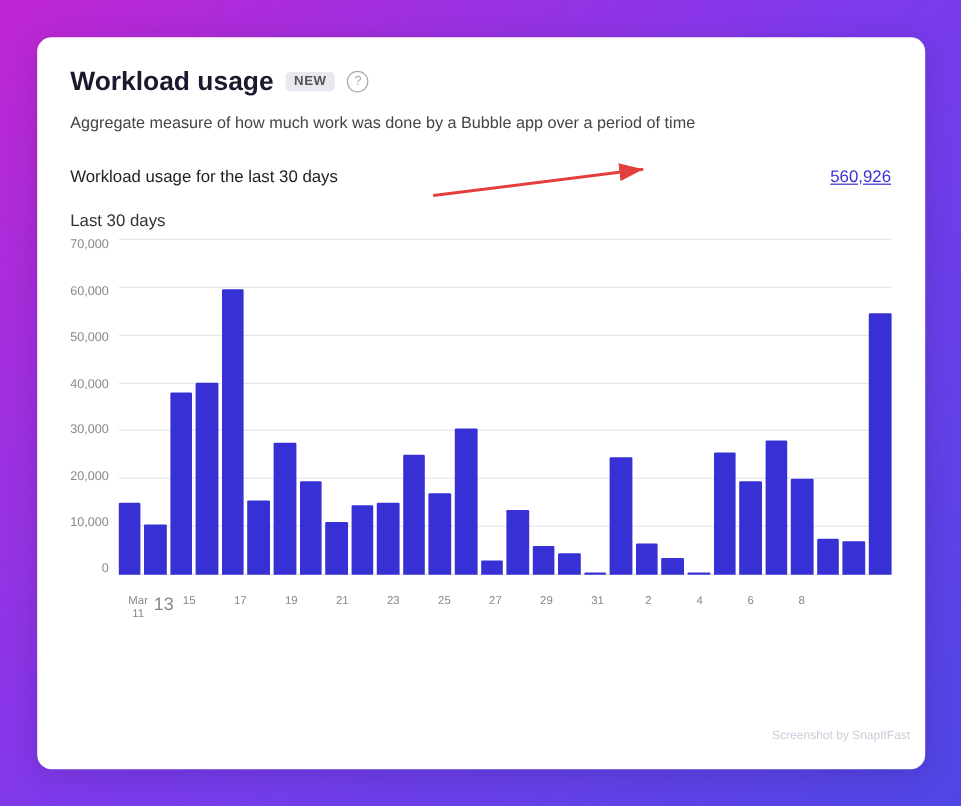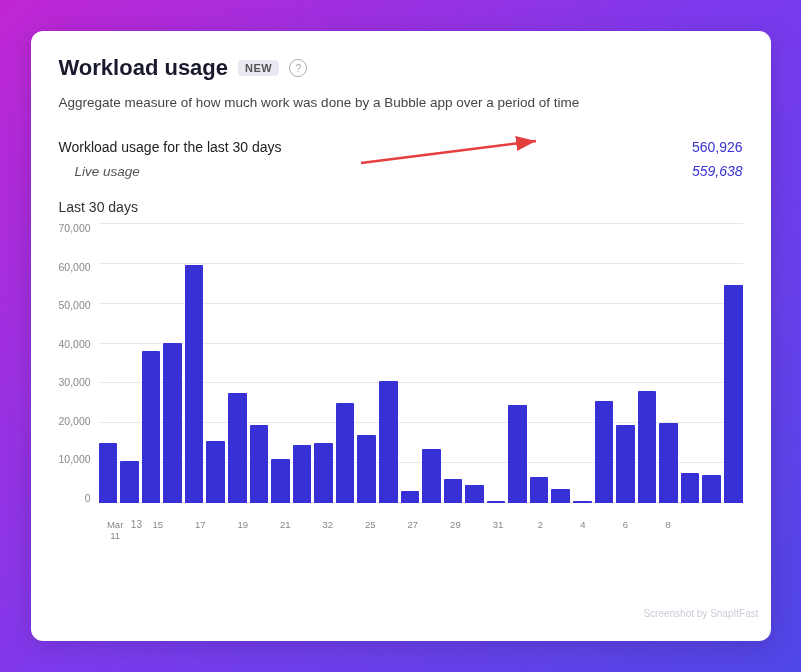--- a/index.html
+++ b/index.html
@@ -77,20 +77,21 @@
     .stat-row.sub-row {
       font-size: 13.5px;
       color: #555;
       font-style: italic;
       padding-left: 16px;
     }
     .stat-value {
       font-size: 14px;
       color: #3730d4;
       font-weight: 500;
+      text-decoration: underline;
     }
     .section-label {
       font-size: 14px;
       color: #333;
       font-weight: 500;
       margin-bottom: 8px;
     }
     .chart-area {
       position: relative;
       width: 100%;
@@ -195,24 +196,20 @@
       <span>?</span>
     </div>
   </div>
 
   <div class="description">Aggregate measure of how much work was done by a Bubble app over a period of time</div>
 
   <div class="stats-section">
     <div class="stat-row main-row">
       <span>Workload usage for the last 30 days</span>
       <span class="stat-value">560,926</span>
-    </div>
-    <div class="stat-row sub-row">
-      <span>Live usage</span>
-      <span class="stat-value">559,638</span>
     </div>
   </div>
 
   <svg class="arrow-svg" width="200" height="40" viewBox="0 0 200 40">
     <defs>
       <marker id="arrowhead" markerWidth="8" markerHeight="6" refX="8" refY="3" orient="auto">
         <polygon points="0 0, 8 3, 0 6" fill="#e53e3e"></polygon>
       </marker>
     </defs>
     <line x1="10" y1="30" x2="185" y2="8" stroke="#e53e3e" stroke-width="2.5" marker-end="url(#arrowhead)"></line>
@@ -334,30 +331,30 @@
             </div>
             <div class="bar-col">
               <div class="bar" style="height: 218px; background: rgb(55, 48, 212);"></div>
             </div>
           </div>
       </div>
     </div>
 
     <div class="x-axis" id="x-axis-container">
         <div class="x-label-group" style="font-size: 9.5px; color: rgb(136, 136, 136);">Mar 11</div>
-        <div class="x-label-group" style="font-size: 10px; color: rgb(136, 136, 136);">13</div>
+        <div class="x-label-group" style="font-size: 15px; color: rgb(136, 136, 136);">13</div>
         <div class="x-label-group" style="font-size: 9.5px; color: rgb(136, 136, 136);">15</div>
         <div class="x-label-group" style="font-size: 9.5px; color: rgb(136, 136, 136);"></div>
         <div class="x-label-group" style="font-size: 9.5px; color: rgb(136, 136, 136);">17</div>
         <div class="x-label-group" style="font-size: 9.5px; color: rgb(136, 136, 136);"></div>
         <div class="x-label-group" style="font-size: 9.5px; color: rgb(136, 136, 136);">19</div>
         <div class="x-label-group" style="font-size: 9.5px; color: rgb(136, 136, 136);"></div>
         <div class="x-label-group" style="font-size: 9.5px; color: rgb(136, 136, 136);">21</div>
         <div class="x-label-group" style="font-size: 9.5px; color: rgb(136, 136, 136);"></div>
-        <div class="x-label-group" style="font-size: 9.5px; color: rgb(136, 136, 136);">32</div>
+        <div class="x-label-group" style="font-size: 9.5px; color: rgb(136, 136, 136);">23</div>
         <div class="x-label-group" style="font-size: 9.5px; color: rgb(136, 136, 136);"></div>
         <div class="x-label-group" style="font-size: 9.5px; color: rgb(136, 136, 136);">25</div>
         <div class="x-label-group" style="font-size: 9.5px; color: rgb(136, 136, 136);"></div>
         <div class="x-label-group" style="font-size: 9.5px; color: rgb(136, 136, 136);">27</div>
         <div class="x-label-group" style="font-size: 9.5px; color: rgb(136, 136, 136);"></div>
         <div class="x-label-group" style="font-size: 9.5px; color: rgb(136, 136, 136);">29</div>
         <div class="x-label-group" style="font-size: 9.5px; color: rgb(136, 136, 136);"></div>
         <div class="x-label-group" style="font-size: 9.5px; color: rgb(136, 136, 136);">31</div>
         <div class="x-label-group" style="font-size: 9.5px; color: rgb(136, 136, 136);"></div>
         <div class="x-label-group" style="font-size: 9.5px; color: rgb(136, 136, 136);">2</div>

